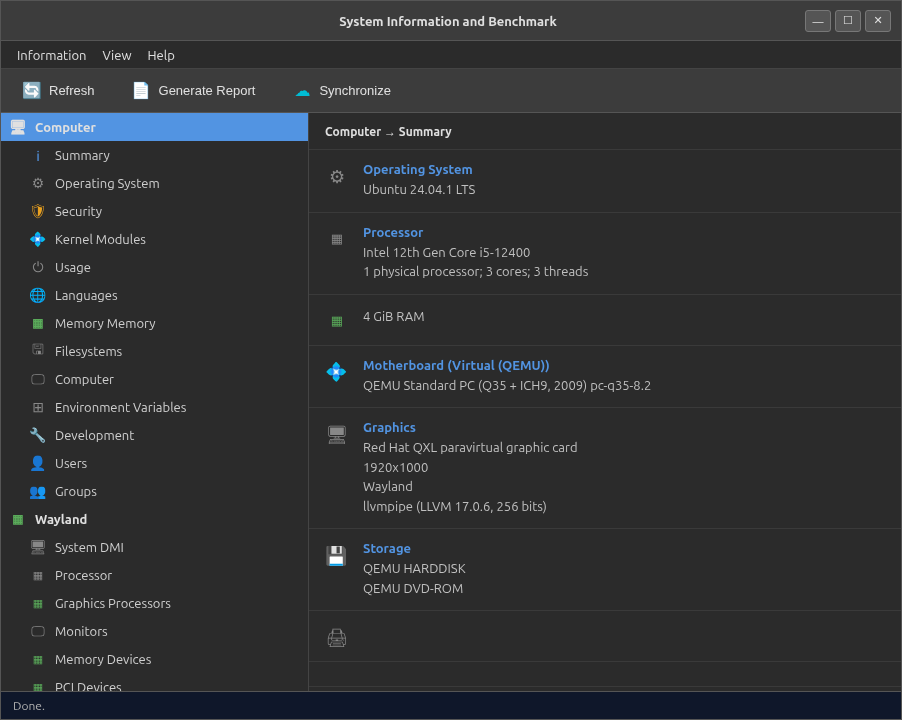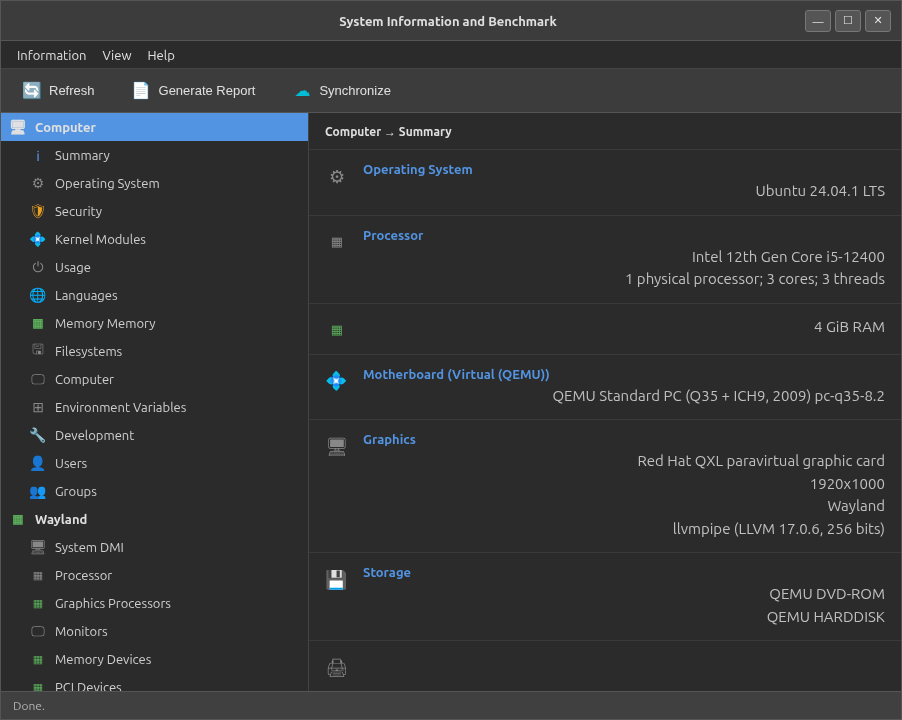--- a/index.html
+++ b/index.html
@@ -196,28 +196,27 @@
     }
     .detail-section-content { flex: 1; }
     .detail-section-title {
       font-weight: 600;
       color: #5294e2;
       font-size: 13px;
       margin-bottom: 4px;
     }
     .detail-section-line {
       color: #c0c0c0;
-      font-size: 15px;
+      font-size: 13px;
       line-height: 1.5;
-      text-align: right;
     }
 
     
     .status-bar {
-      background: #404040;
+      background: #0f172a;
       height: 28px;
       display: flex;
       align-items: center;
       padding: 0 12px;
       font-size: 12px;
       color: #b0b0b0;
       border-top: 1px solid #555;
       flex-shrink: 0;
     }
 
@@ -401,22 +400,22 @@
           <div class="detail-section-line">1920x1000</div>
           <div class="detail-section-line">Wayland</div>
           <div class="detail-section-line">llvmpipe (LLVM 17.0.6, 256 bits)</div>
         </div>
       </div>
 
       <div class="detail-section">
         <div class="detail-section-icon icon-gray">💾</div>
         <div class="detail-section-content">
           <div class="detail-section-title">Storage</div>
+          <div class="detail-section-line">QEMU HARDDISK</div>
           <div class="detail-section-line">QEMU DVD-ROM</div>
-          <div class="detail-section-line">QEMU HARDDISK</div>
         </div>
       </div>
 
       <div class="detail-section">
         <div class="detail-section-icon icon-gray">🖨</div>
       </div>
 
       <div class="detail-section">
         
         

